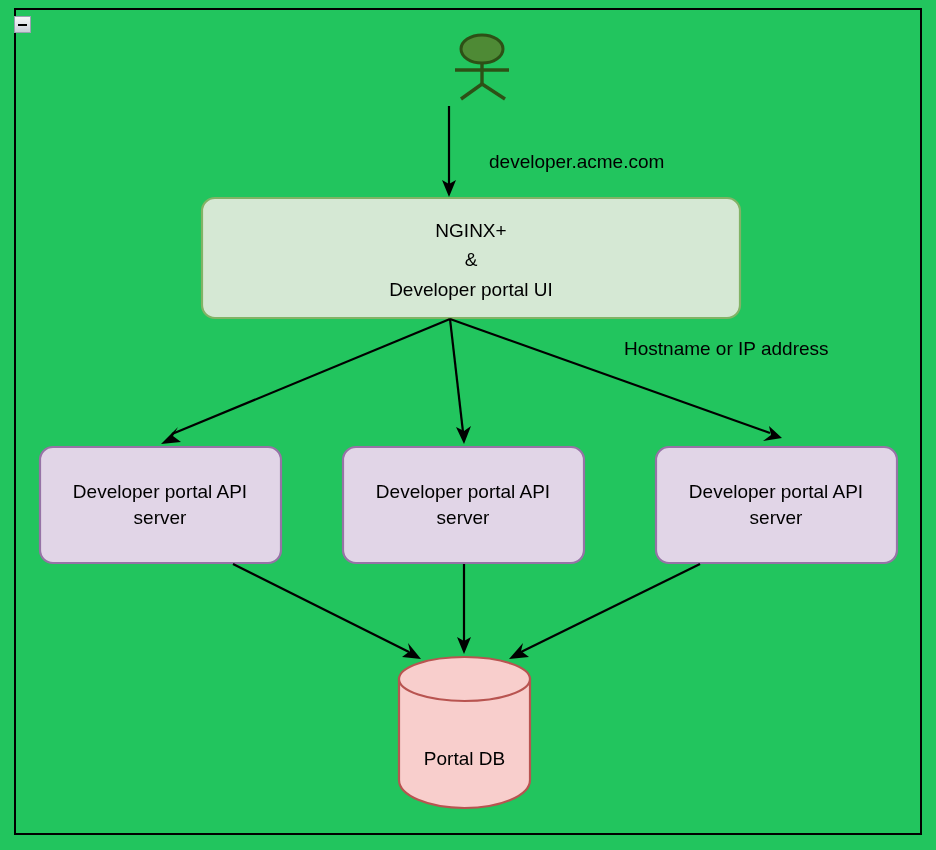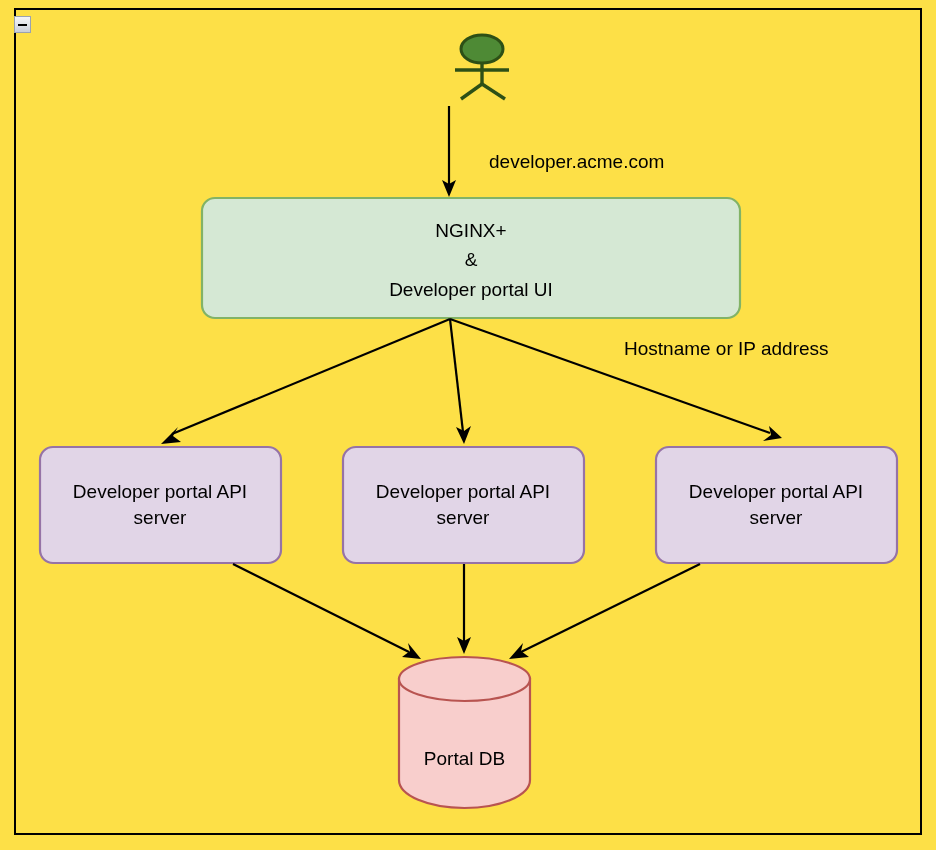--- a/index.html
+++ b/index.html
@@ -10,21 +10,21 @@
   body {
     width: 936px;
     height: 850px;
     font-family: "Liberation Sans", sans-serif;
     overflow: hidden;
   }
   #canvas {
     position: relative;
     width: 936px;
     height: 850px;
-    background: #fde047;
+    background: #22c55e;
   }
   #diagram-svg {
     position: absolute;
     top: 0;
     left: 0;
     width: 936px;
     height: 850px;
   }
   .node-label {
     font-family: "Liberation Sans", sans-serif;

